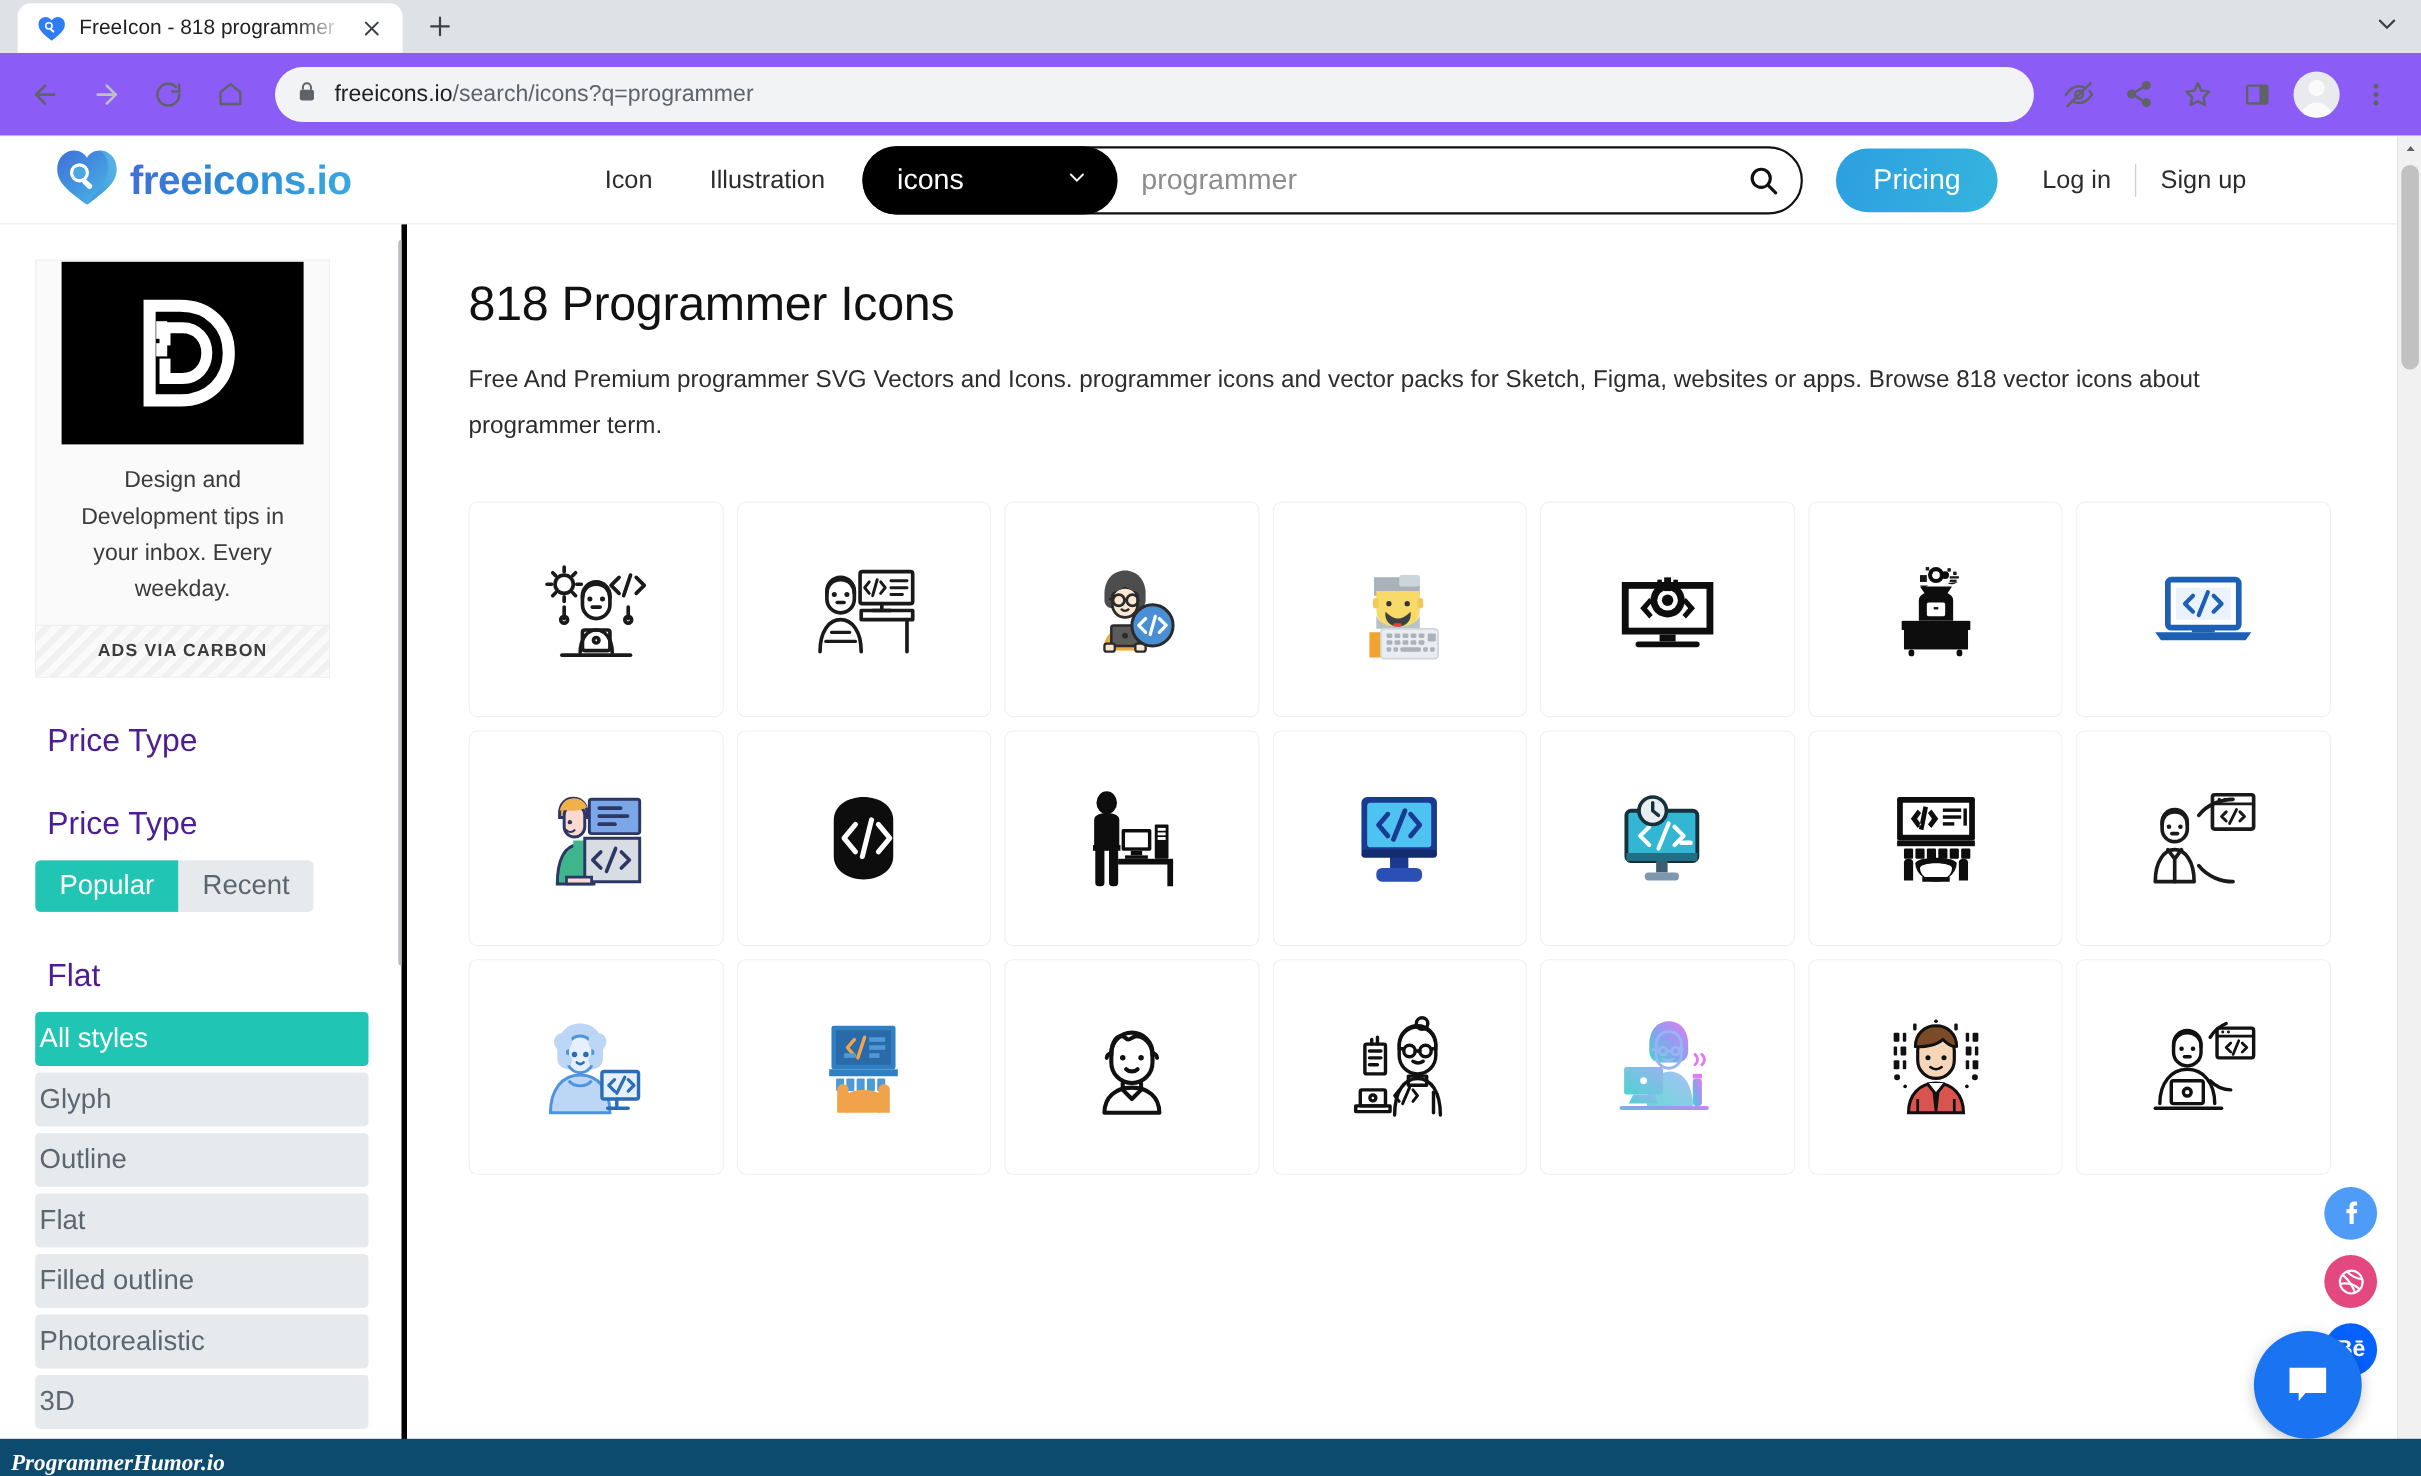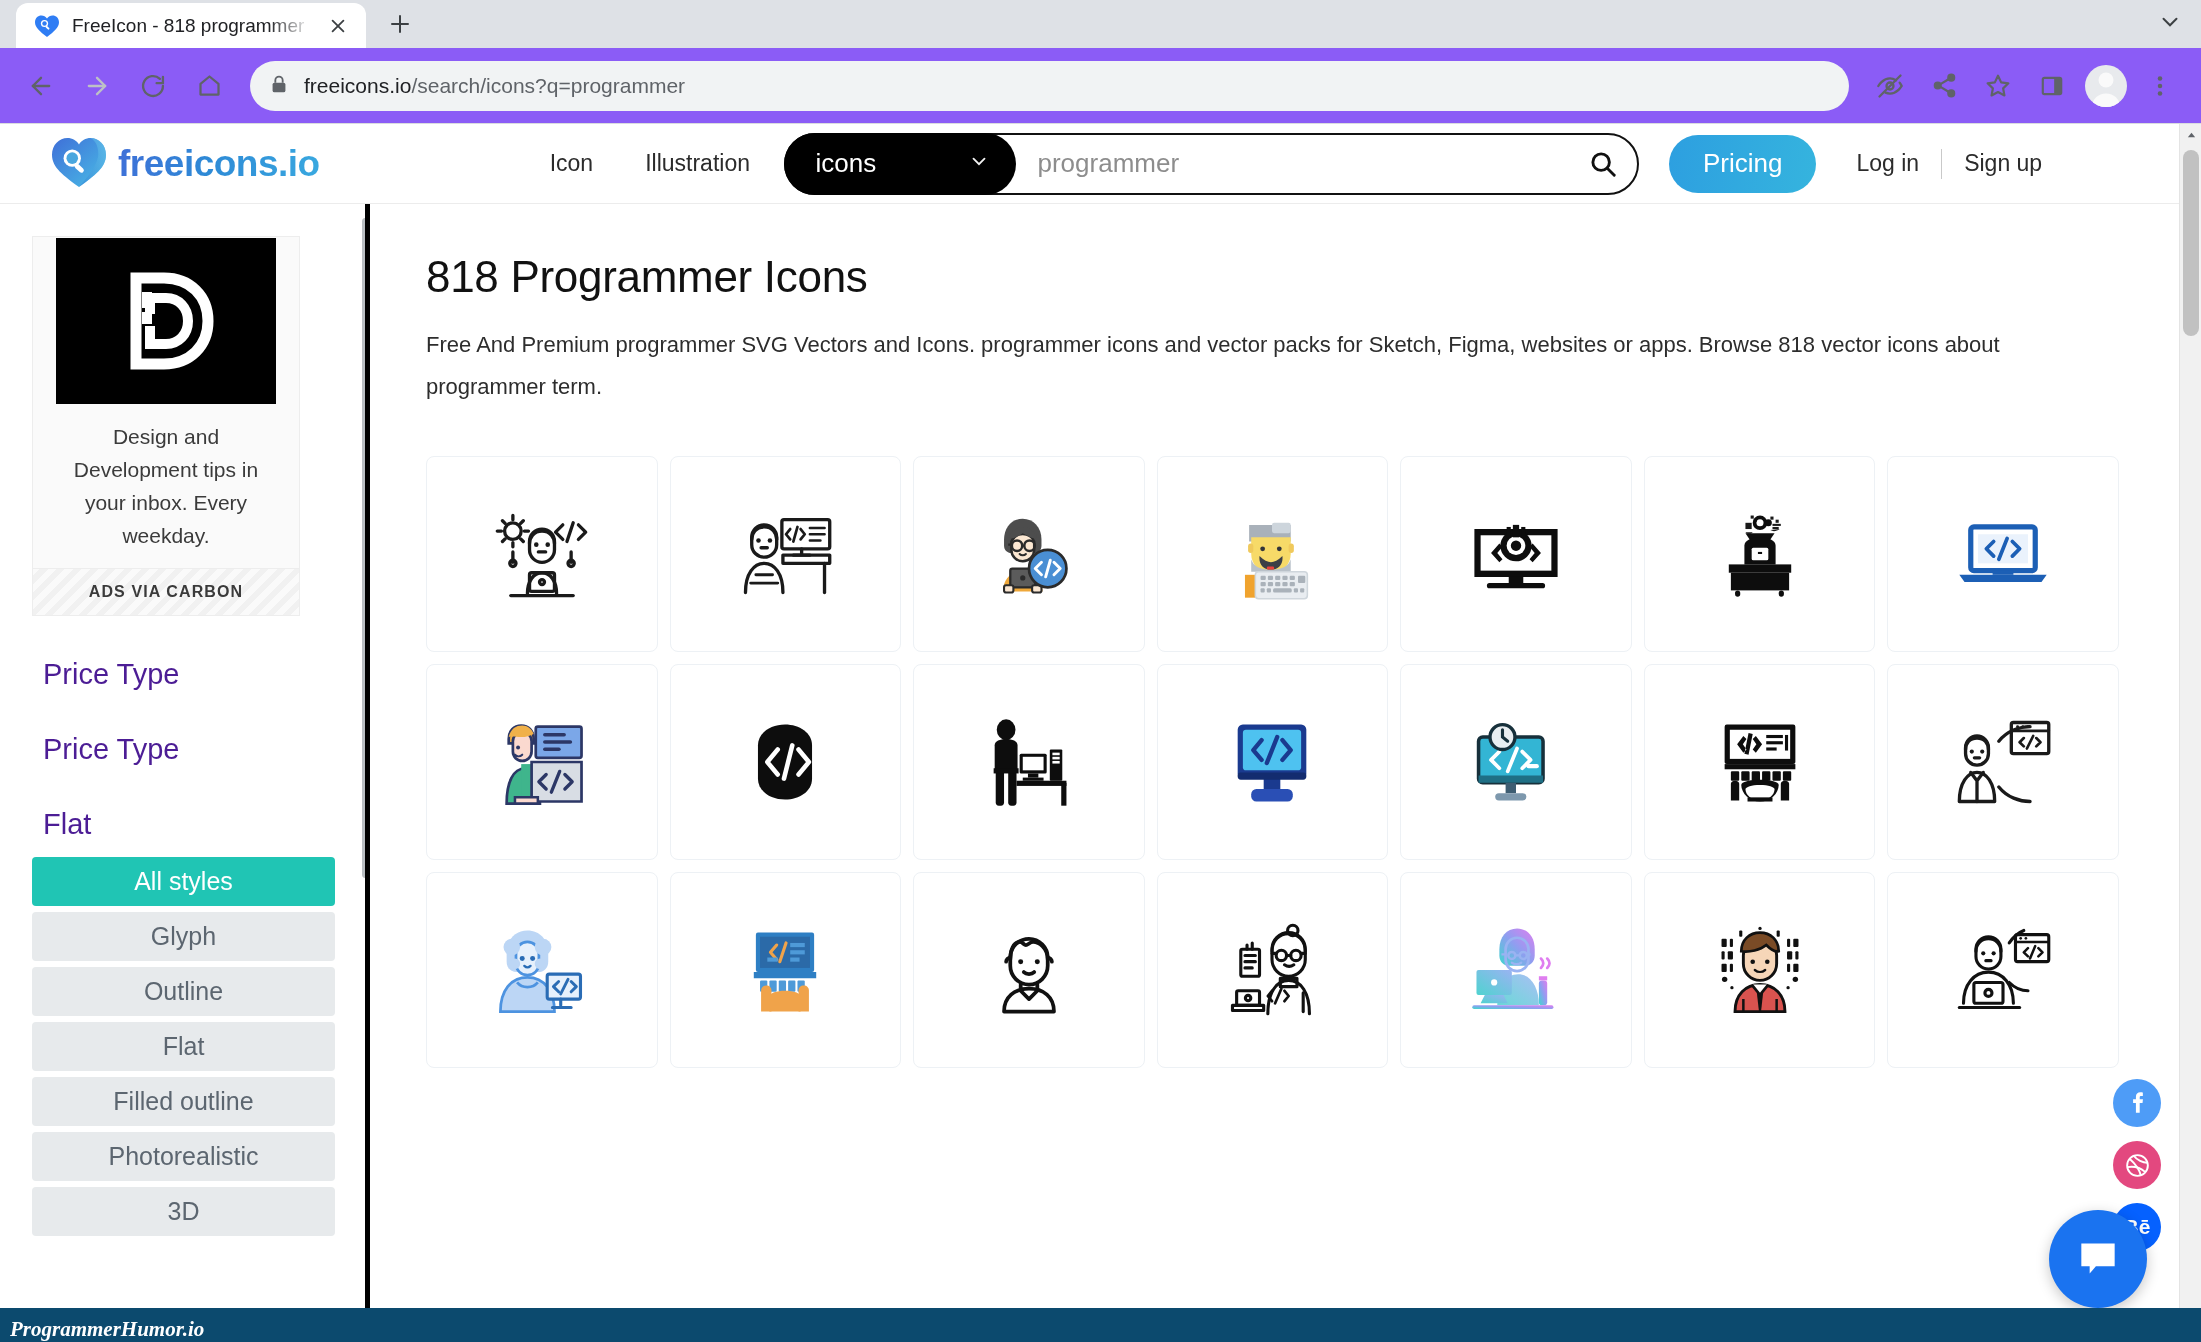--- a/index.html
+++ b/index.html
@@ -152,21 +152,21 @@
     display: inline-flex; background: #e7eaec; border-radius: 5px; overflow: hidden;
   }
   .seg span {
     font-size: 25px; color: #5c6670; padding: 9px 22px; display:block;
   }
   .seg span.active { background: #20c5b4; color: #fff; }
 
   .style-list { margin-top: 14px; display: flex; flex-direction: column; gap: 6px; }
   .style-item {
     background: #e7eaec; color: #5c6670; font-size: 25px;
-    padding: 10px 34px; border-radius: 4px; text-align: center;
+    padding: 10px 4px; border-radius: 4px;
   }
   .style-item.active { background: #20c5b4; color: #fff; }
 
   .sb-scroll {
     position: absolute; right: -4px; top: 14px; width: 7px; height: 660px;
     background: #b9bec2; border-radius: 4px;
   }
 
   
   .results { flex: 1 1 auto; padding: 48px 60px 0 56px; overflow: hidden; }
@@ -425,20 +425,24 @@
                 <rect x="36" y="46" width="10" height="12" fill="#fff"></rect>
               </svg>
             </div>
             <div class="ad-text">Design and Development tips in your inbox. Every weekday.</div>
             <div class="ad-footer">ADS VIA CARBON</div>
           </div>
 
           <div class="filter-title">Price Type</div>
 
           <div class="filter-title">Price Type</div>
+          <div class="seg">
+            <span class="active">Popular</span>
+            <span>Recent</span>
+          </div>
 
           <div class="filter-title">Flat</div>
           <div class="style-list">
             <div class="style-item active">All styles</div>
             <div class="style-item">Glyph</div>
             <div class="style-item">Outline</div>
             <div class="style-item">Flat</div>
             <div class="style-item">Filled outline</div>
             <div class="style-item">Photorealistic</div>
             <div class="style-item">3D</div>

